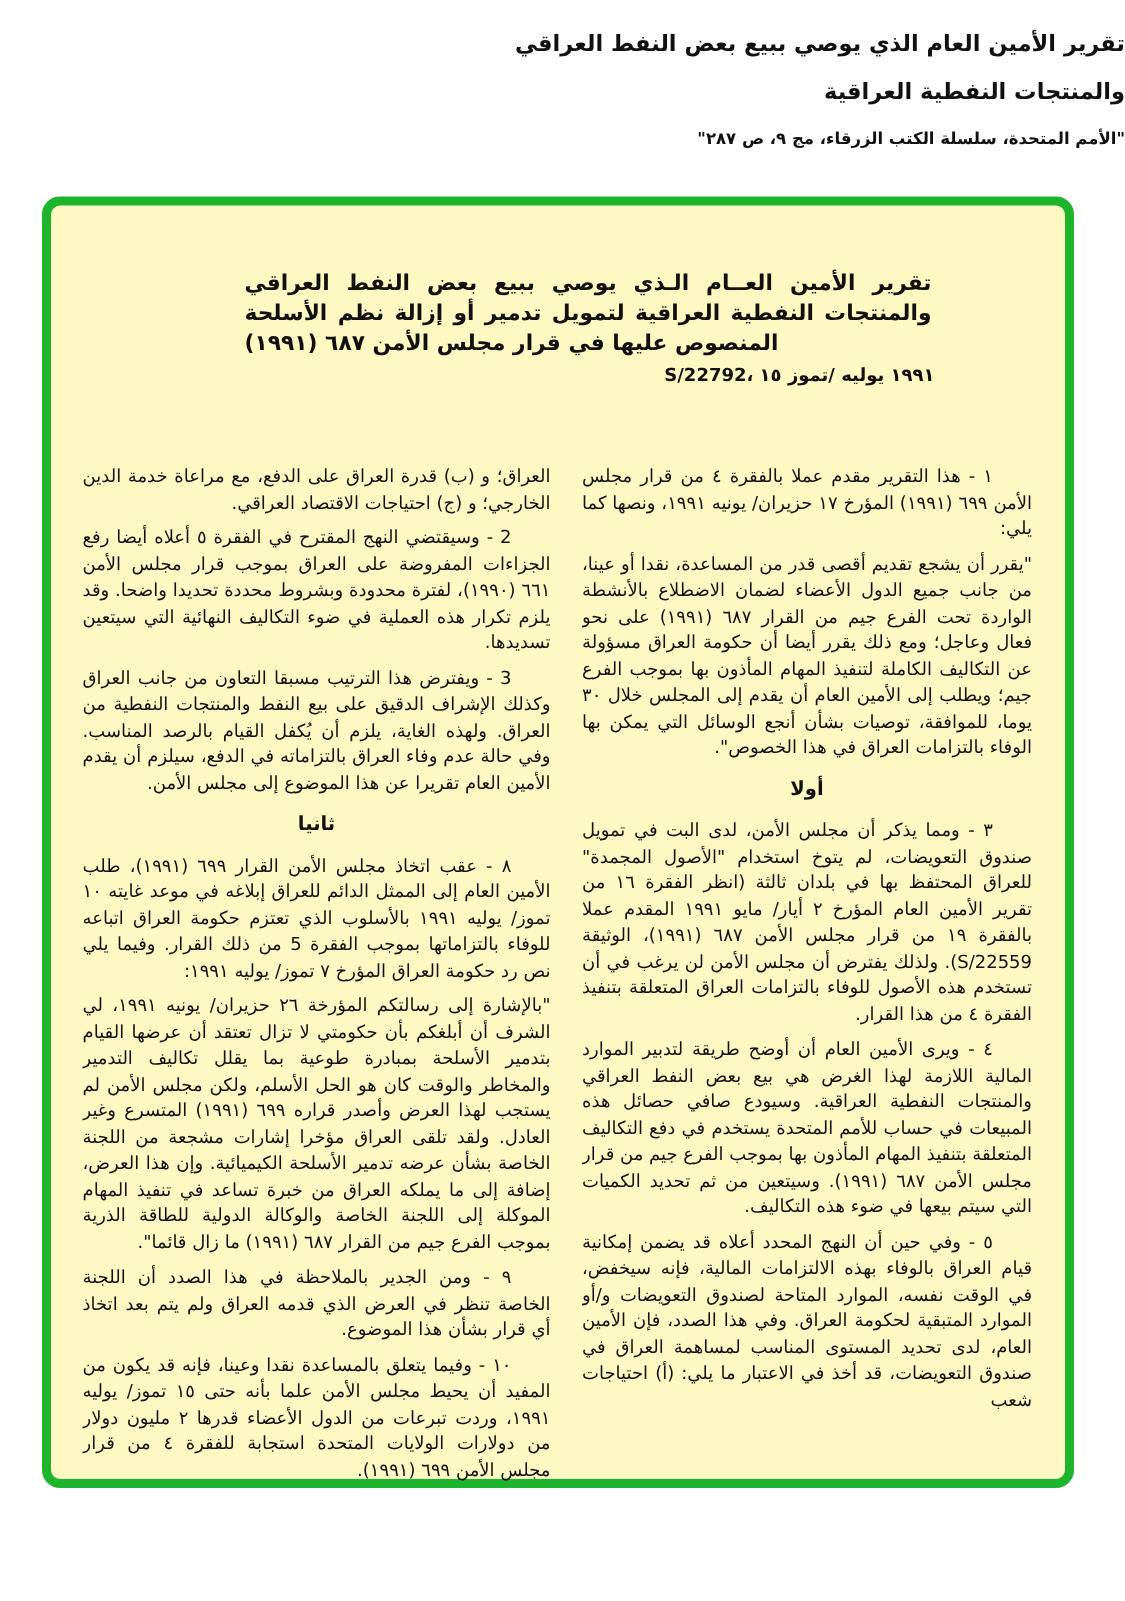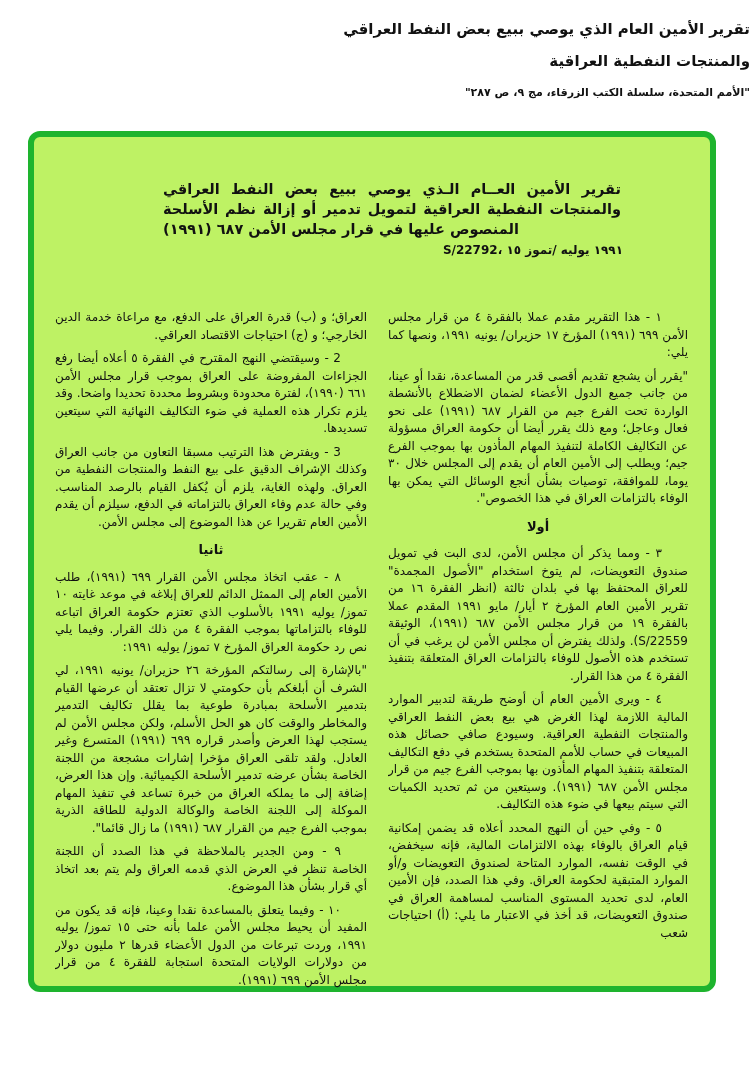--- a/index.html
+++ b/index.html
@@ -9,21 +9,21 @@
   }
   .page{position:absolute;inset:0;}
   
   .hdr{position:absolute;left:0;right:0;direction:rtl;}
   .hdr1{top:20px;font-size:15px;font-weight:bold;}
   .hdr2{top:52px;font-size:15px;font-weight:bold;}
   .hdr-src{top:86px;font-size:11px;font-weight:bold;}
   
   .frame{
     position:absolute;left:28px;top:131px;width:676px;height:849px;
-    border:6px solid #1eb42e;border-radius:12px;background:#bef264;
+    border:6px solid #1eb42e;border-radius:12px;background:#fef9c3;
   }
   
   .doc-title{
     position:absolute;left:129px;top:42px;width:458px;
     direction:rtl;text-align:justify;text-align-last:left;
     font-size:14.5px;font-weight:bold;line-height:20px;
   }
   .doc-ref{
     position:absolute;right:87px;top:106px;
     direction:ltr;font-size:12px;font-weight:bold;white-space:nowrap;
@@ -65,20 +65,20 @@
       <p class="body-p">٣ - ومما يذكر أن مجلس الأمن، لدى البت في تمويل صندوق التعويضات، لم يتوخ استخدام "الأصول المجمدة" للعراق المحتفظ بها في بلدان ثالثة (انظر الفقرة ١٦ من تقرير الأمين العام المؤرخ ٢ أيار/ مايو ١٩٩١ المقدم عملا بالفقرة ١٩ من قرار مجلس الأمن ٦٨٧ (١٩٩١)، الوثيقة S/22559). ولذلك يفترض أن مجلس الأمن لن يرغب في أن تستخدم هذه الأصول للوفاء بالتزامات العراق المتعلقة بتنفيذ الفقرة ٤ من هذا القرار.</p>
       <p class="body-p">٤ - ويرى الأمين العام أن أوضح طريقة لتدبير الموارد المالية اللازمة لهذا الغرض هي بيع بعض النفط العراقي والمنتجات النفطية العراقية. وسيودع صافي حصائل هذه المبيعات في حساب للأمم المتحدة يستخدم في دفع التكاليف المتعلقة بتنفيذ المهام المأذون بها بموجب الفرع جيم من قرار مجلس الأمن ٦٨٧ (١٩٩١). وسيتعين من ثم تحديد الكميات التي سيتم بيعها في ضوء هذه التكاليف.</p>
       <p class="body-p">٥ - وفي حين أن النهج المحدد أعلاه قد يضمن إمكانية قيام العراق بالوفاء بهذه الالتزامات المالية، فإنه سيخفض، في الوقت نفسه، الموارد المتاحة لصندوق التعويضات و/أو الموارد المتبقية لحكومة العراق. وفي هذا الصدد، فإن الأمين العام، لدى تحديد المستوى المناسب لمساهمة العراق في صندوق التعويضات، قد أخذ في الاعتبار ما يلي: (أ) احتياجات شعب</p>
     </div>
 
     <div class="col col-left">
       <p class="cont-p">العراق؛ و (ب) قدرة العراق على الدفع، مع مراعاة خدمة الدين الخارجي؛ و (ج) احتياجات الاقتصاد العراقي.</p>
       <p class="body-p">2 - وسيقتضي النهج المقترح في الفقرة ٥ أعلاه أيضا رفع الجزاءات المفروضة على العراق بموجب قرار مجلس الأمن ٦٦١ (١٩٩٠)، لفترة محدودة وبشروط محددة تحديدا واضحا. وقد يلزم تكرار هذه العملية في ضوء التكاليف النهائية التي سيتعين تسديدها.</p>
       <p class="body-p">3 - ويفترض هذا الترتيب مسبقا التعاون من جانب العراق وكذلك الإشراف الدقيق على بيع النفط والمنتجات النفطية من العراق. ولهذه الغاية، يلزم أن يُكفل القيام بالرصد المناسب. وفي حالة عدم وفاء العراق بالتزاماته في الدفع، سيلزم أن يقدم الأمين العام تقريرا عن هذا الموضوع إلى مجلس الأمن.</p>
       <p class="sec-h">ثانيا</p>
-      <p class="body-p">٨ - عقب اتخاذ مجلس الأمن القرار ٦٩٩ (١٩٩١)، طلب الأمين العام إلى الممثل الدائم للعراق إبلاغه في موعد غايته ١٠ تموز/ يوليه ١٩٩١ بالأسلوب الذي تعتزم حكومة العراق اتباعه للوفاء بالتزاماتها بموجب الفقرة ٤ من ذلك القرار. وفيما يلي نص رد حكومة العراق المؤرخ ٧ تموز/ يوليه ١٩٩١:</p>
+      <p class="body-p">٨ - عقب اتخاذ مجلس الأمن القرار ٦٩٩ (١٩٩١)، طلب الأمين العام إلى الممثل الدائم للعراق إبلاغه في موعد غايته ١٠ تموز/ يوليه ١٩٩١ بالأسلوب الذي تعتزم حكومة العراق اتباعه للوفاء بالتزاماتها بموجب الفقرة 5 من ذلك القرار. وفيما يلي نص رد حكومة العراق المؤرخ ٧ تموز/ يوليه ١٩٩١:</p>
       <p class="quote-p">"بالإشارة إلى رسالتكم المؤرخة ٢٦ حزيران/ يونيه ١٩٩١، لي الشرف أن أبلغكم بأن حكومتي لا تزال تعتقد أن عرضها القيام بتدمير الأسلحة بمبادرة طوعية بما يقلل تكاليف التدمير والمخاطر والوقت كان هو الحل الأسلم، ولكن مجلس الأمن لم يستجب لهذا العرض وأصدر قراره ٦٩٩ (١٩٩١) المتسرع وغير العادل. ولقد تلقى العراق مؤخرا إشارات مشجعة من اللجنة الخاصة بشأن عرضه تدمير الأسلحة الكيميائية. وإن هذا العرض، إضافة إلى ما يملكه العراق من خبرة تساعد في تنفيذ المهام الموكلة إلى اللجنة الخاصة والوكالة الدولية للطاقة الذرية بموجب الفرع جيم من القرار ٦٨٧ (١٩٩١) ما زال قائما".</p>
       <p class="body-p">٩ - ومن الجدير بالملاحظة في هذا الصدد أن اللجنة الخاصة تنظر في العرض الذي قدمه العراق ولم يتم بعد اتخاذ أي قرار بشأن هذا الموضوع.</p>
       <p class="body-p">١٠ - وفيما يتعلق بالمساعدة نقدا وعينا، فإنه قد يكون من المفيد أن يحيط مجلس الأمن علما بأنه حتى ١٥ تموز/ يوليه ١٩٩١، وردت تبرعات من الدول الأعضاء قدرها ٢ مليون دولار من دولارات الولايات المتحدة استجابة للفقرة ٤ من قرار مجلس الأمن ٦٩٩ (١٩٩١).</p>
     </div>
 
   </div>
 </div>
 
 </body></html>

